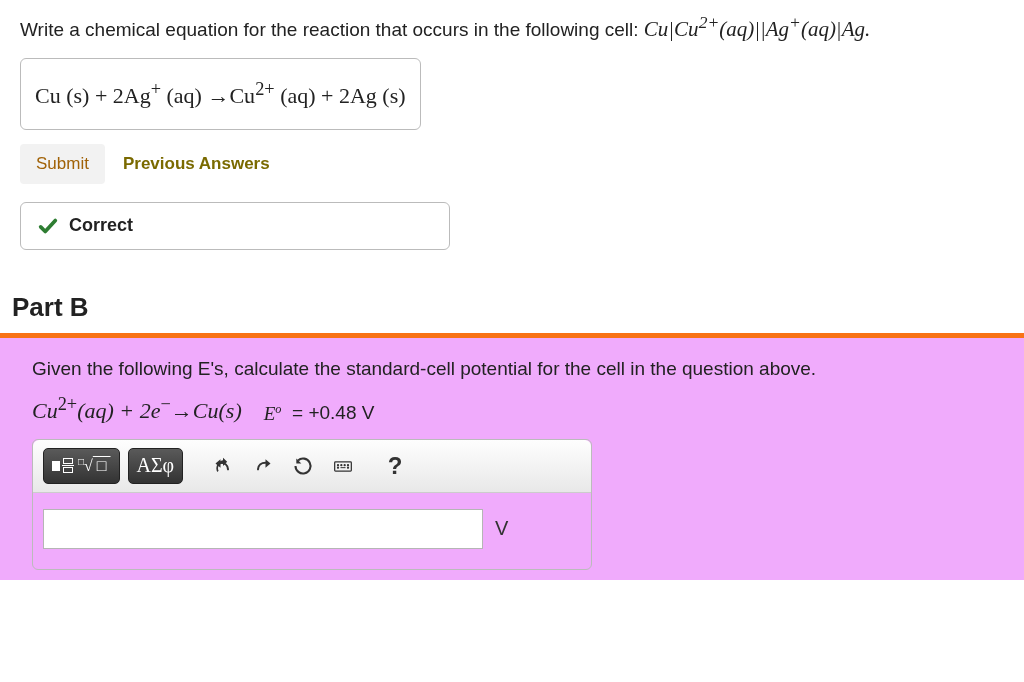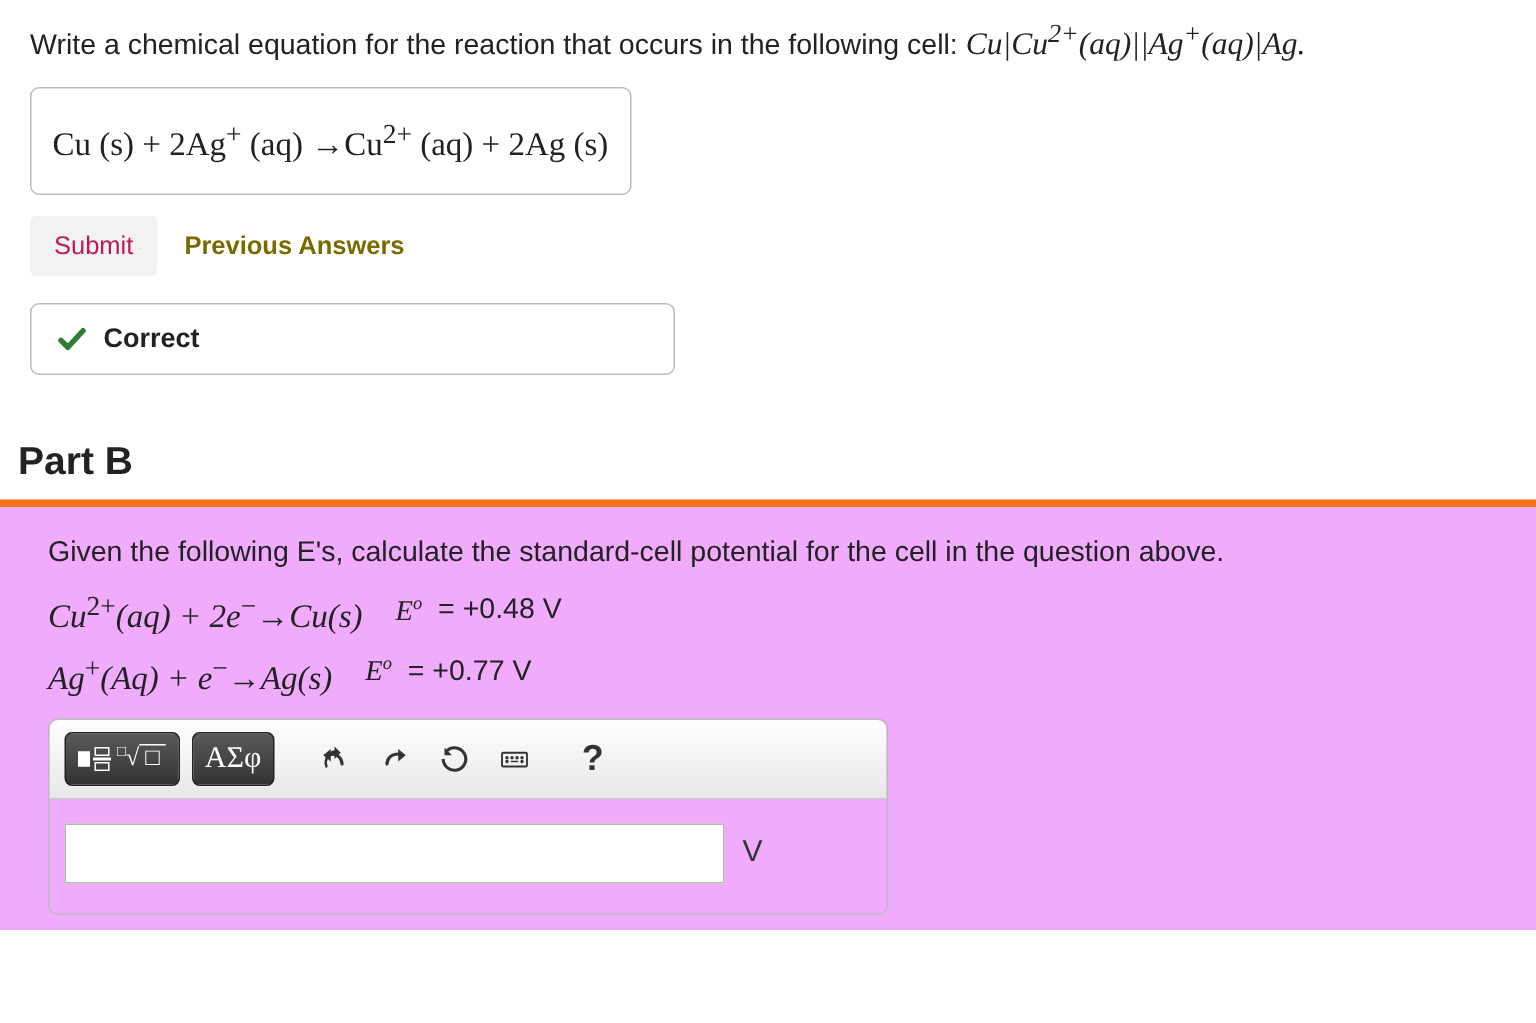--- a/index.html
+++ b/index.html
@@ -18,21 +18,21 @@
     border-radius: 6px;
     padding: 20px 14px;
     display: inline-block;
     font-family: "Times New Roman", serif;
     font-size: 22px;
     margin-bottom: 14px;
   }
   .row-submit { display: flex; align-items: center; gap: 18px; margin-bottom: 18px; }
   .submit-btn {
     background: #f2f2f2;
-    color: #be185d;
+    color: #a16207;
     border: none;
     border-radius: 4px;
     padding: 10px 16px;
     font-size: 17px;
     cursor: default;
   }
   .prev-link {
     color: #7a6a00;
     font-weight: bold;
     font-size: 17px;
@@ -56,21 +56,21 @@
     padding: 6px 0 10px 12px;
     border-bottom: 5px solid #f97316;
   }
   .part-b-block { margin: 0 -20px; padding: 20px 20px 10px 32px; background: #f0abfc; }
   .given-text { font-size: 19px; margin-bottom: 14px; }
   .eqline {
     font-family: "Times New Roman", serif;
     font-size: 22px;
     margin-bottom: 10px;
     display: flex;
-    align-items: flex-start;
+    align-items: flex-end;
     gap: 22px;
   }
   .eqline .math { font-style: italic; }
   .eqline .eo-val { font-size: 19px; font-family: Arial, sans-serif; font-style: normal;}
   .eo-lbl { font-family: "Times New Roman", serif; font-style: italic; }
   sup.o { font-style: italic; font-size: 0.65em; }
   .input-panel {
     border: 1px solid #bbb;
     border-radius: 6px;
     width: 560px;
@@ -169,24 +169,20 @@
 <div class="part-header">Part B</div>
 
 <div class="part-b-block">
   <div class="given-text">Given the following E's, calculate the standard-cell potential for the cell in the question above.</div>
 
   <div class="eqline">
     <span class="math"><i>Cu</i><sup style="font-style:normal">2+</sup>(<i>aq</i>) + 2<i>e</i><sup style="font-style:normal">−</sup>→<i>Cu</i>(<i>s</i>)</span>
     <span class="eo-val"><span class="eo-lbl">E<sup class="o">o</sup></span>&nbsp; = +0.48 V</span>
   </div>
 
-  <div class="eqline">
-    <span class="math"><i>Ag</i><sup style="font-style:normal">+</sup>(<i>Aq</i>) + <i>e</i><sup style="font-style:normal">−</sup>→<i>Ag</i>(<i>s</i>)</span>
-    <span class="eo-val"><span class="eo-lbl">E<sup class="o">o</sup></span>&nbsp; = +0.77 V</span>
-  </div>
 
   <div class="input-panel">
     <div class="toolbar">
       <button class="tool-btn-dark">
         <span class="fraction-icon">
           <span class="box" style="background:#fff;border-color:#fff"></span>
           <span style="display:inline-flex;flex-direction:column;gap:1px;align-items:center">
             <span class="box" style="width:10px;height:6px"></span>
             <span style="width:12px;height:1.5px;background:#fff;display:block"></span>
             <span class="box" style="width:10px;height:6px"></span>

